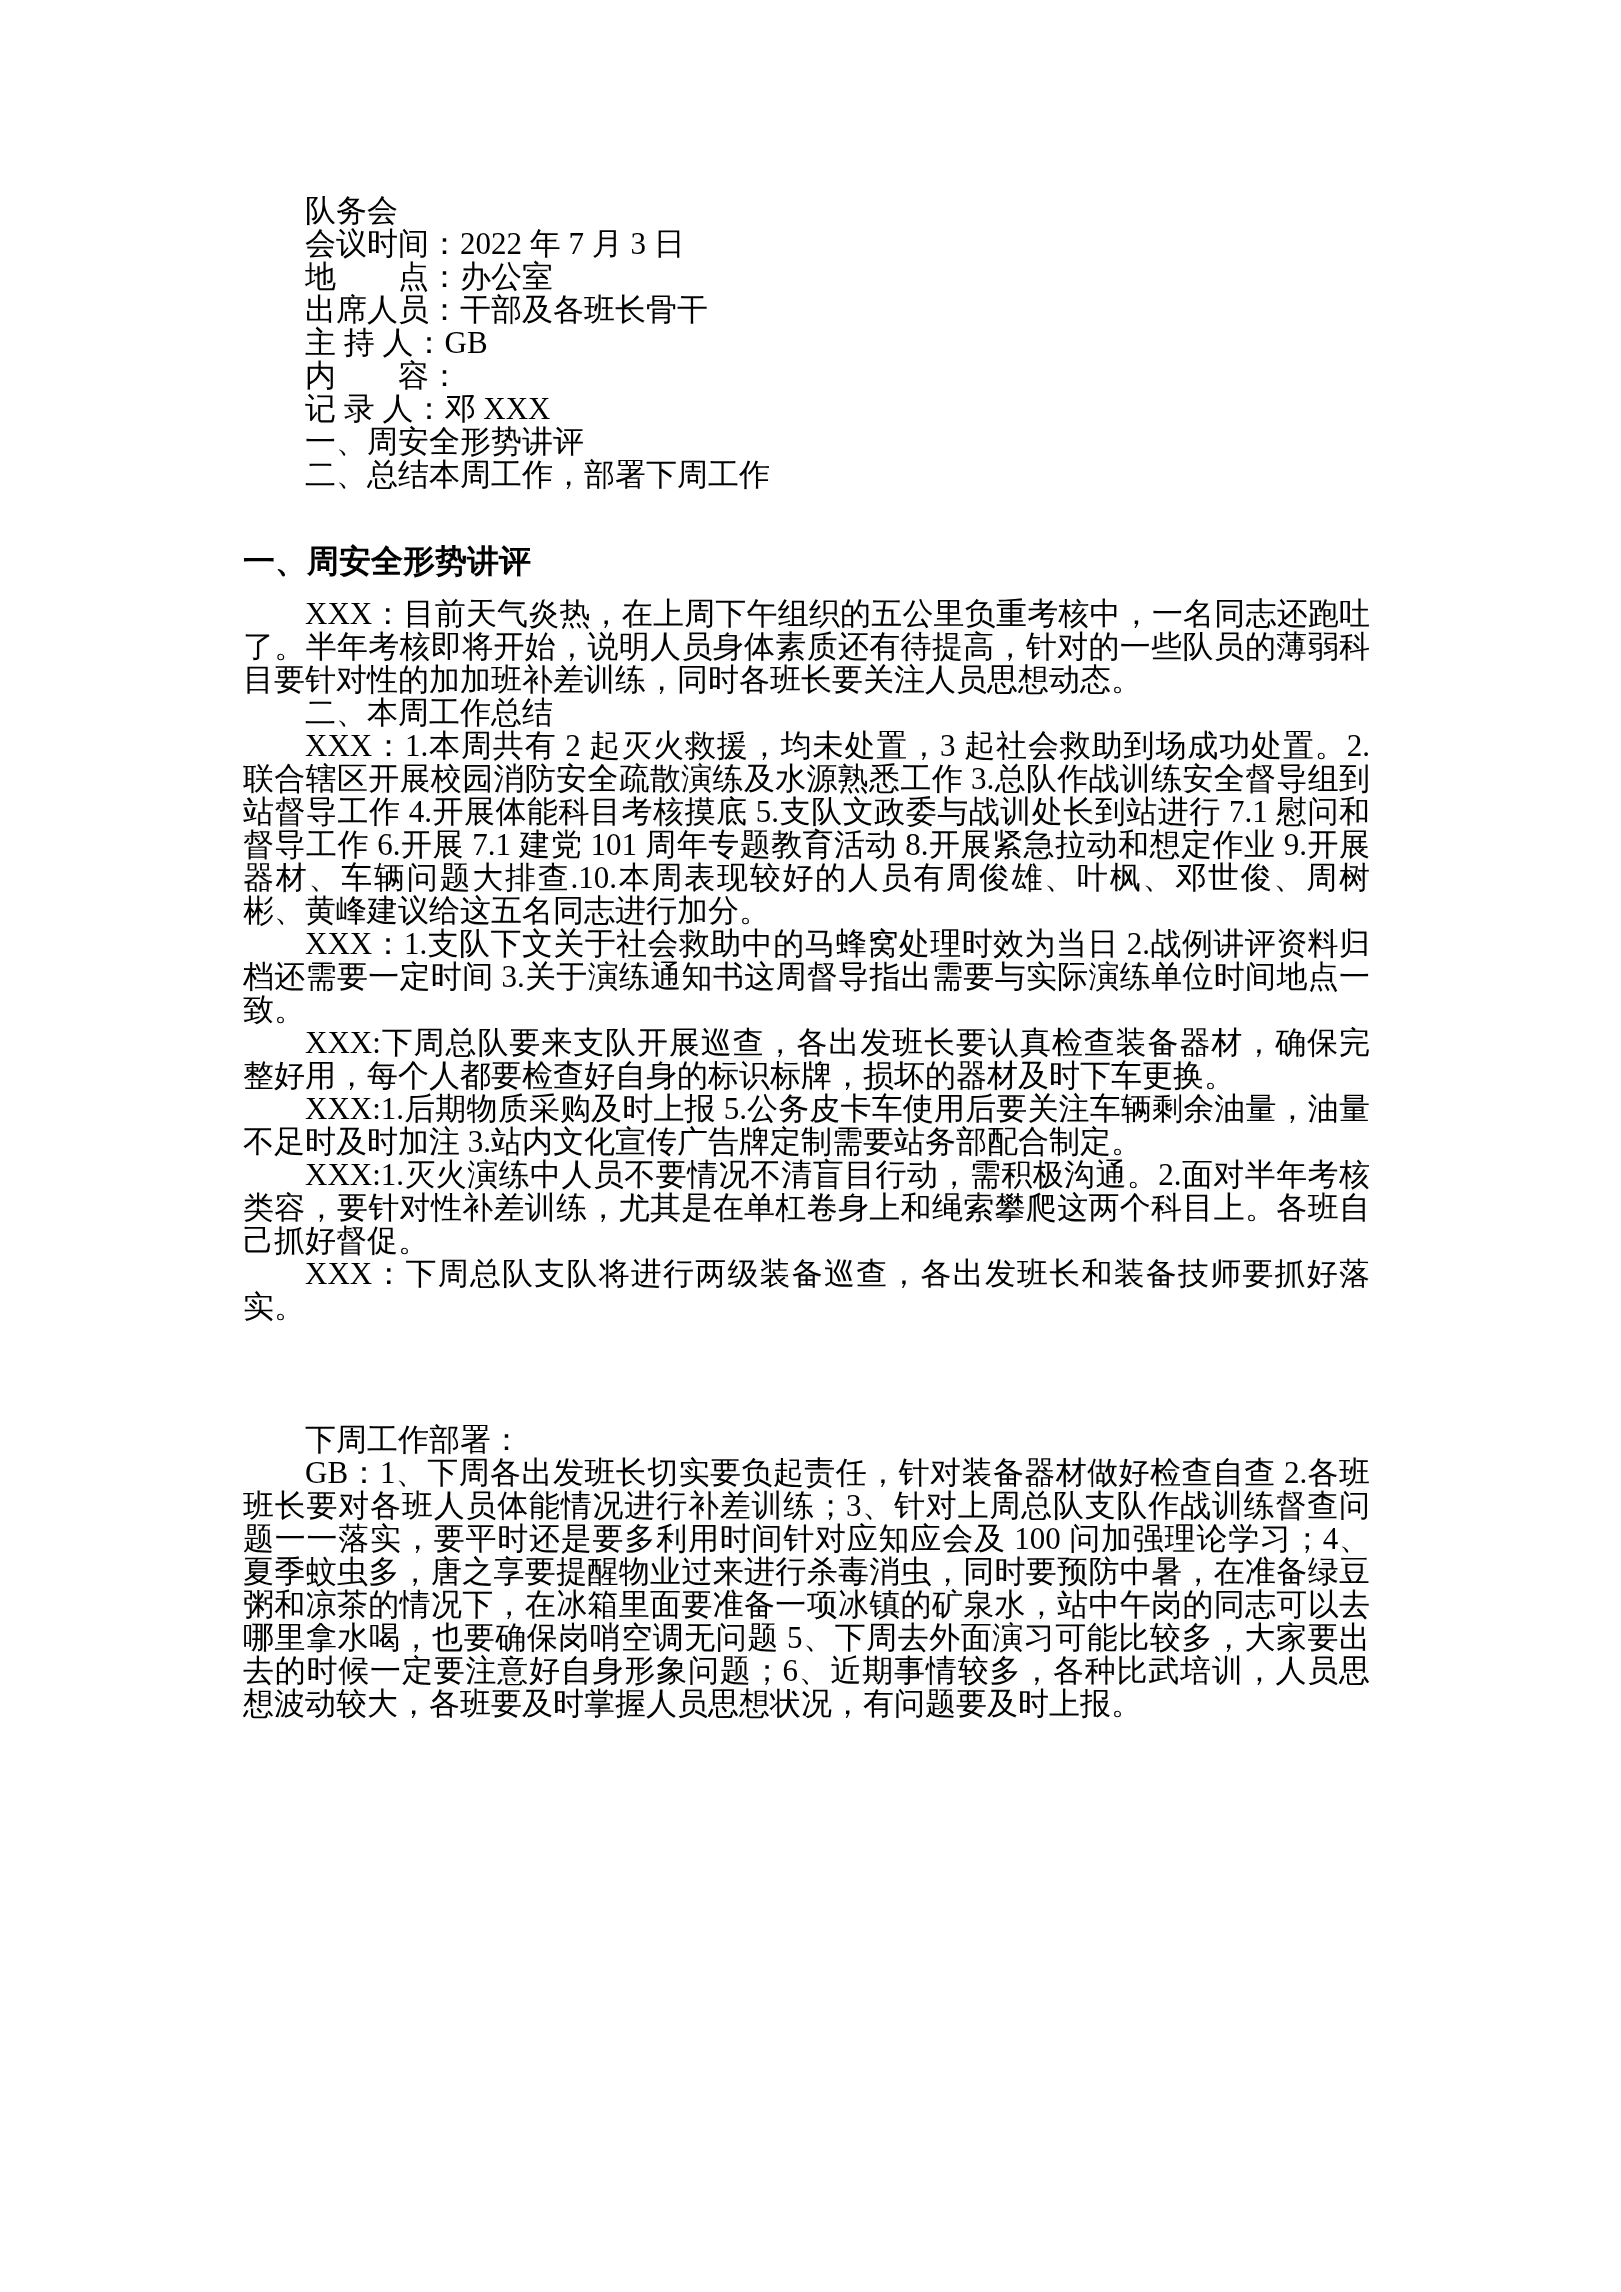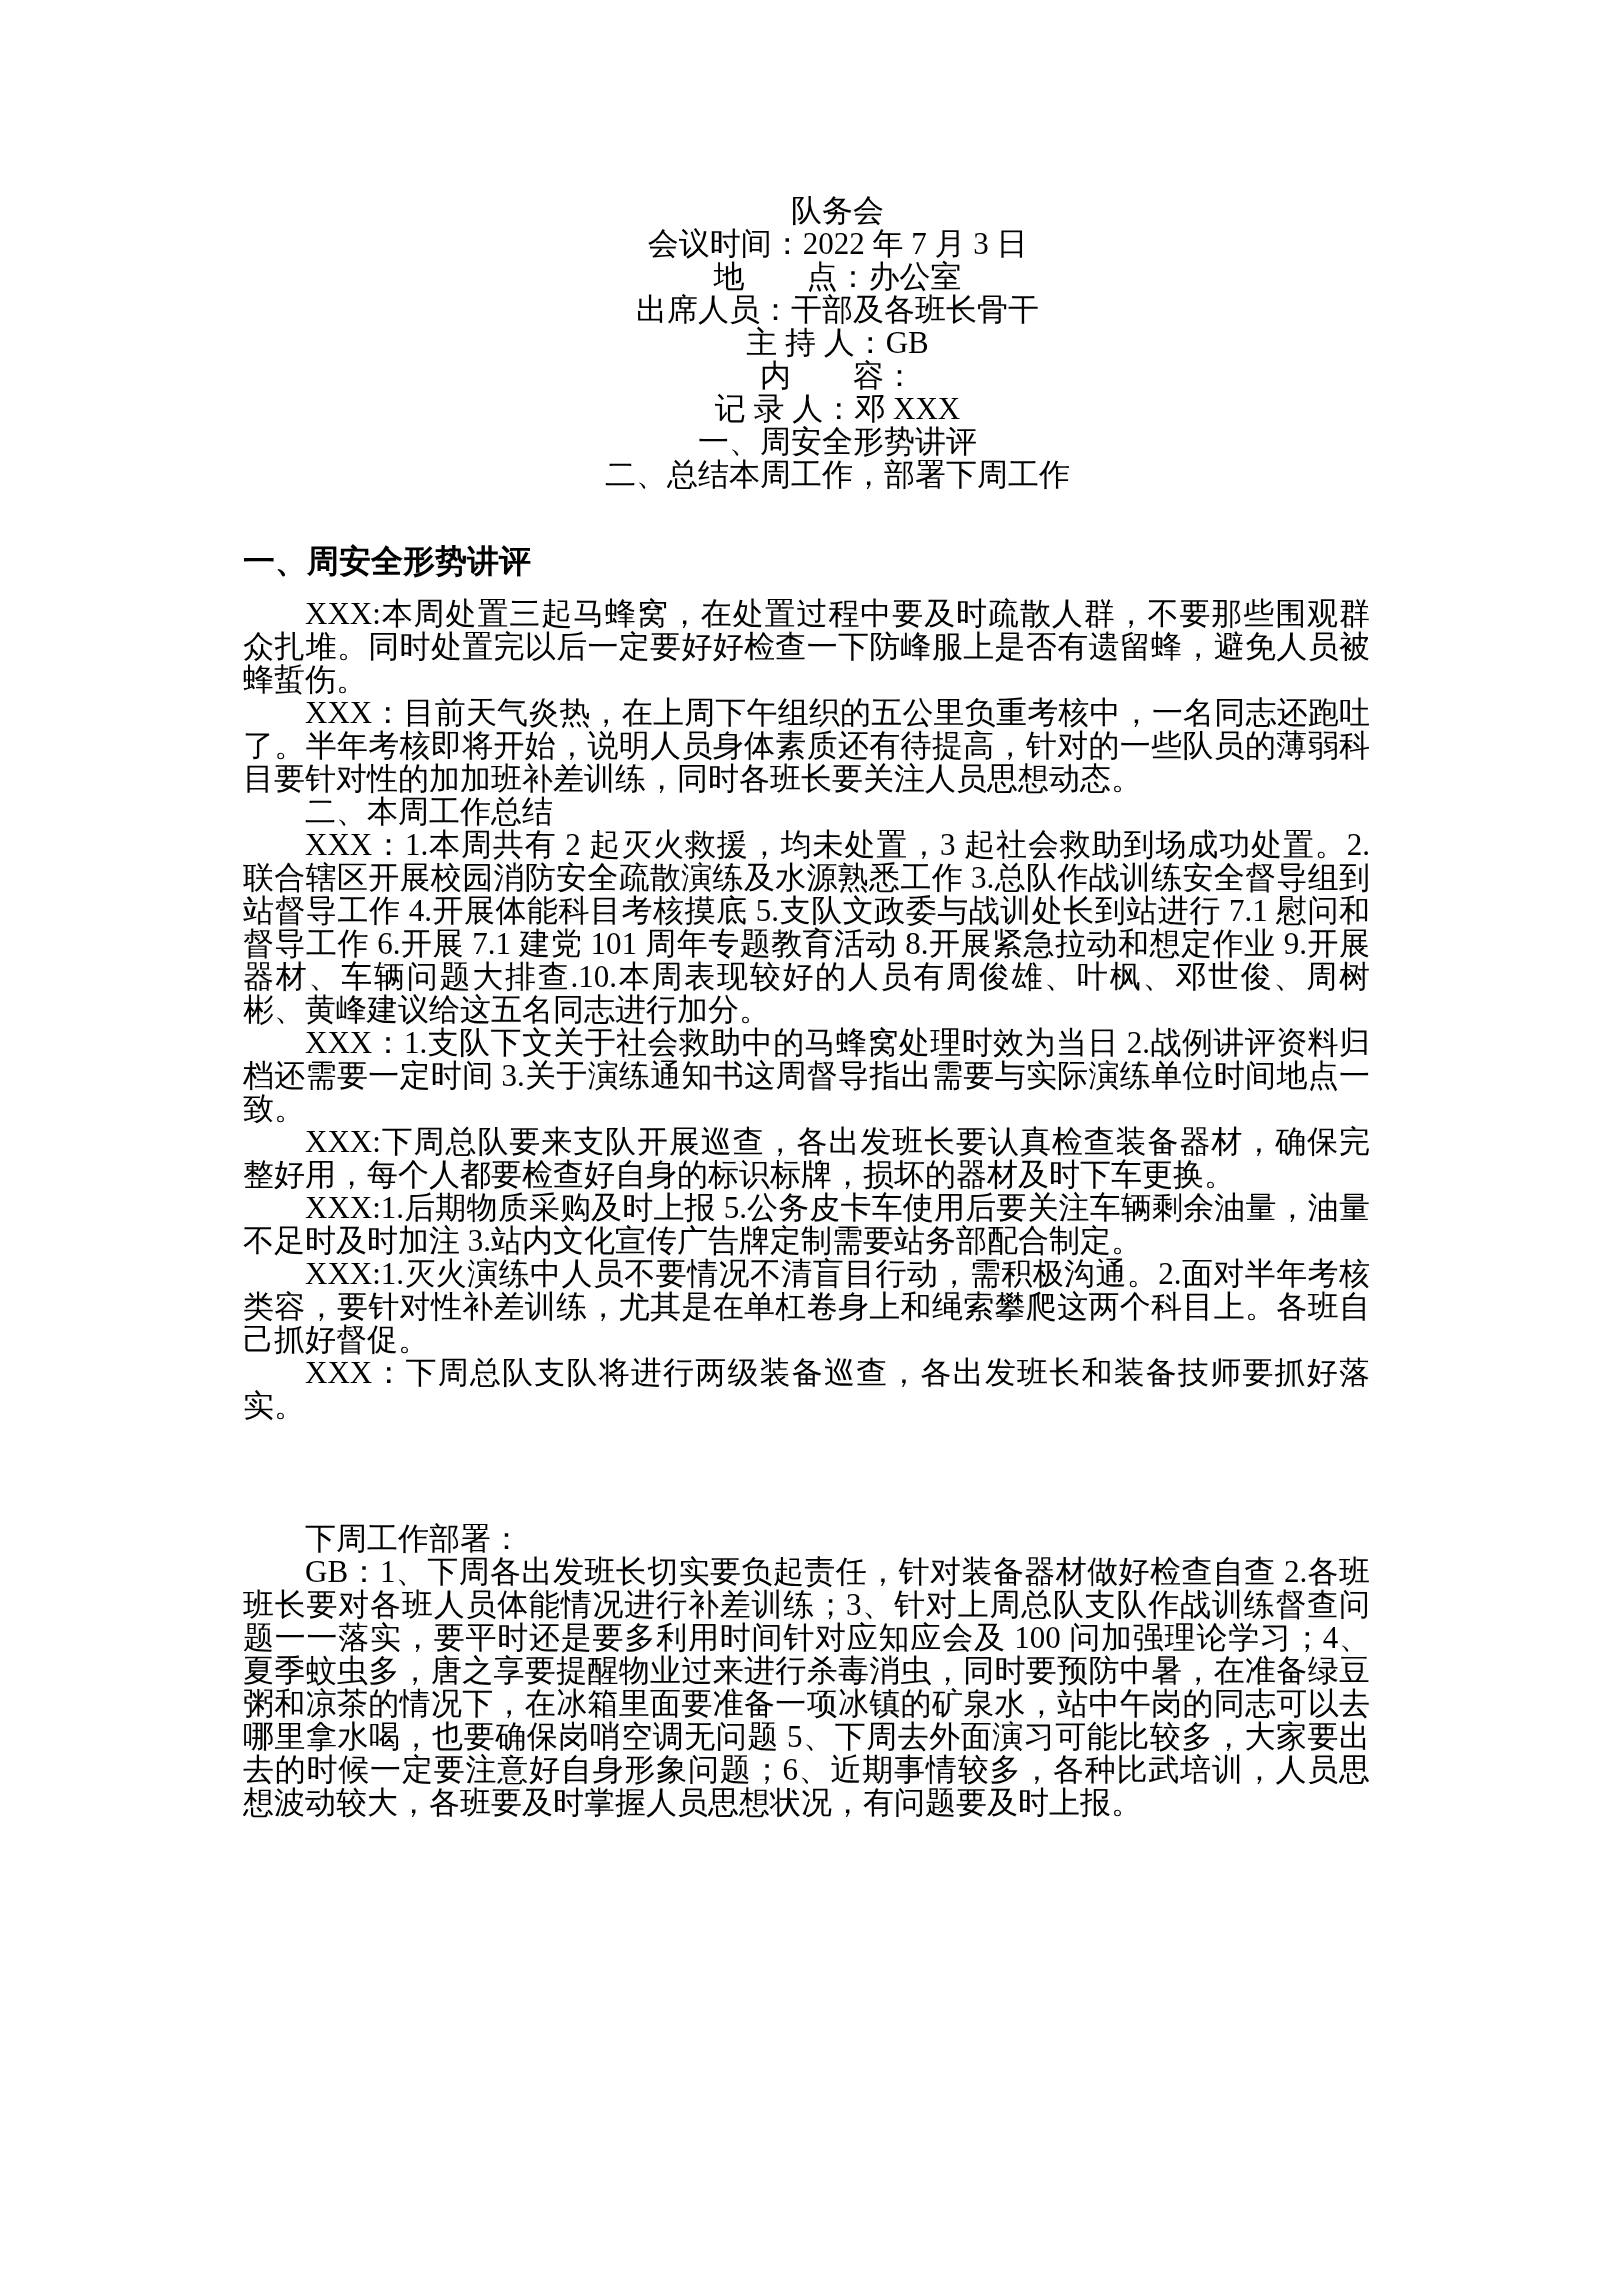--- a/index.html
+++ b/index.html
@@ -14,21 +14,21 @@
     font-family: "Liberation Serif", "DejaVu Serif", serif;
     font-size: 31px;
     line-height: 33px;
   }
   .page p {
     margin: 0;
     text-align: justify;
     text-indent: 2em;
     word-break: break-all;
   }
-  .header-block p { text-align: center; }
+  .header-block p { text-align: left; }
   .section-heading {
     font-family: "Liberation Sans", "DejaVu Sans", sans-serif;
     font-weight: 700;
     font-size: 32px;
     line-height: 39px;
     text-indent: 0;
     text-align: left;
     margin: 51px 0 15.7px 0;
   }
   .spacer { height: 100px; }
@@ -46,21 +46,20 @@
     <p>主 持 人：GB</p>
     <p>内　　容：</p>
     <p>记 录 人：邓 XXX</p>
     <p>一、周安全形势讲评</p>
     <p>二、总结本周工作，部署下周工作</p>
   </div>
 
   <div class="section-heading">一、周安全形势讲评</div>
 
   <div class="body-block">
-    <p>XXX:本周处置三起马蜂窝，在处置过程中要及时疏散人群，不要那些围观群众扎堆。同时处置完以后一定要好好检查一下防峰服上是否有遗留蜂，避免人员被蜂蜇伤。</p>
     <p>XXX：目前天气炎热，在上周下午组织的五公里负重考核中，一名同志还跑吐了。半年考核即将开始，说明人员身体素质还有待提高，针对的一些队员的薄弱科目要针对性的加加班补差训练，同时各班长要关注人员思想动态。</p>
     <p>二、本周工作总结</p>
     <p>XXX：1.本周共有 2 起灭火救援，均未处置，3 起社会救助到场成功处置。2.联合辖区开展校园消防安全疏散演练及水源熟悉工作 3.总队作战训练安全督导组到站督导工作 4.开展体能科目考核摸底 5.支队文政委与战训处长到站进行 7.1 慰问和督导工作 6.开展 7.1 建党 101 周年专题教育活动 8.开展紧急拉动和想定作业 9.开展器材、车辆问题大排查.10.本周表现较好的人员有周俊雄、叶枫、邓世俊、周树彬、黄峰建议给这五名同志进行加分。</p>
     <p>XXX：1.支队下文关于社会救助中的马蜂窝处理时效为当日 2.战例讲评资料归档还需要一定时间 3.关于演练通知书这周督导指出需要与实际演练单位时间地点一致。</p>
     <p>XXX:下周总队要来支队开展巡查，各出发班长要认真检查装备器材，确保完整好用，每个人都要检查好自身的标识标牌，损坏的器材及时下车更换。</p>
     <p>XXX:1.后期物质采购及时上报 5.公务皮卡车使用后要关注车辆剩余油量，油量不足时及时加注 3.站内文化宣传广告牌定制需要站务部配合制定。</p>
     <p>XXX:1.灭火演练中人员不要情况不清盲目行动，需积极沟通。2.面对半年考核类容，要针对性补差训练，尤其是在单杠卷身上和绳索攀爬这两个科目上。各班自己抓好督促。</p>
     <p>XXX：下周总队支队将进行两级装备巡查，各出发班长和装备技师要抓好落实。</p>
   </div>
 

